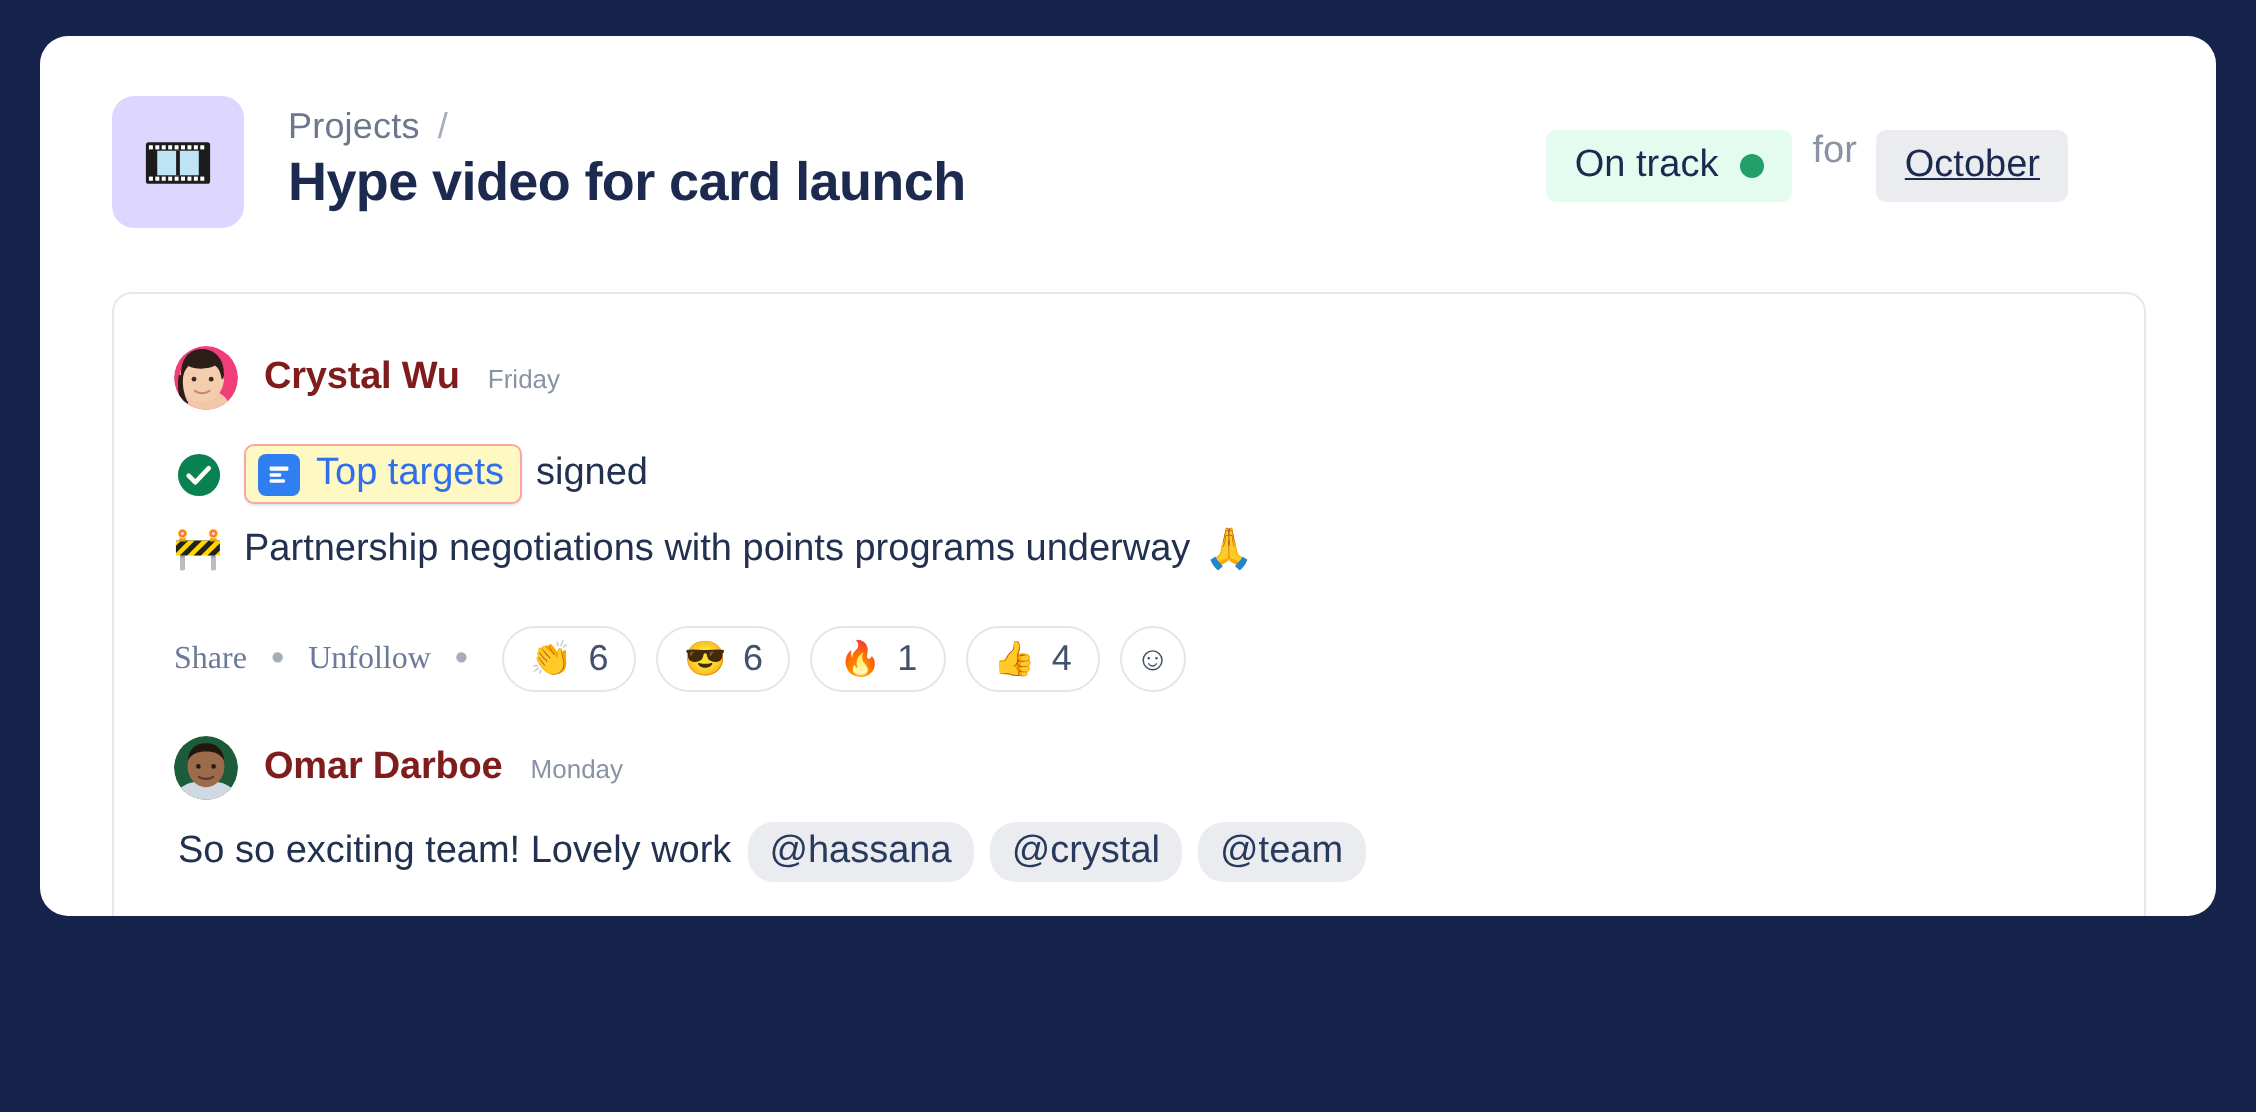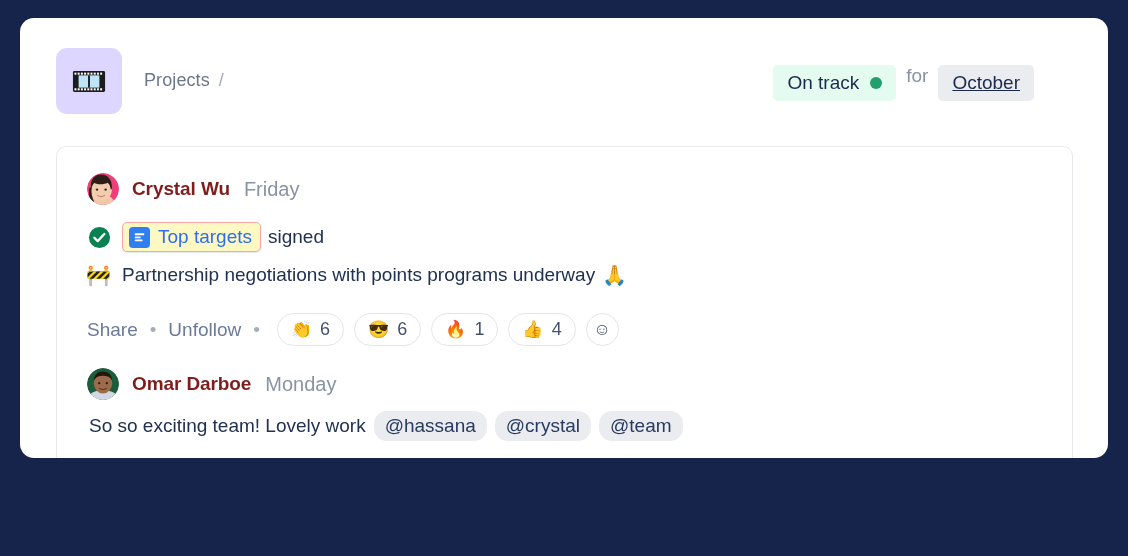--- a/index.html
+++ b/index.html
@@ -132,21 +132,21 @@
   }
   .avatar svg { display: block; width: 100%; height: 100%; }
 
   .author-name {
     font-size: 19px;
     font-weight: 700;
     color: #7f1d1d;
     letter-spacing: -0.1px;
   }
   .author-time {
-    font-size: 20px;
+    font-size: 13px;
     color: #8993a4;
     margin-left: 1px;
   }
 
   
   #update-body { margin-top: 14px; }
   .update-line {
     display: flex;
     align-items: center;
     gap: 11px;
@@ -193,22 +193,23 @@
   }
 
   
   .actions-row {
     display: flex;
     align-items: center;
     gap: 11px;
     margin-top: 20px;
   }
   .action-link {
-    font-size: 19px;
+    font-size: 16px;
     color: #6b7a99;
+    font-family: Liberation Serif, serif;
   }
   .action-sep {
     font-size: 19px;
     color: #a5adba;
     padding: 0 1px;
   }
   .reactions {
     display: flex;
     align-items: center;
     gap: 10px;
@@ -299,20 +300,21 @@
             <rect x="29.8" y="21.2" width="2.1" height="2.2"></rect>
           </g>
         </svg>
       </div>
 
       <div id="header-titles">
         <div id="breadcrumb">
           <span class="crumb-link">Projects</span>
           <span class="crumb-sep">/</span>
         </div>
+        <div id="page-title">Hype video for card launch</div>
       </div>
 
       <div id="header-status">
         <span class="status-chip on-track">
           <span>On track</span>
           <span class="status-dot"></span>
         </span>
         <span id="status-for">for</span>
         <span class="status-chip period">
           <span>October</span>

